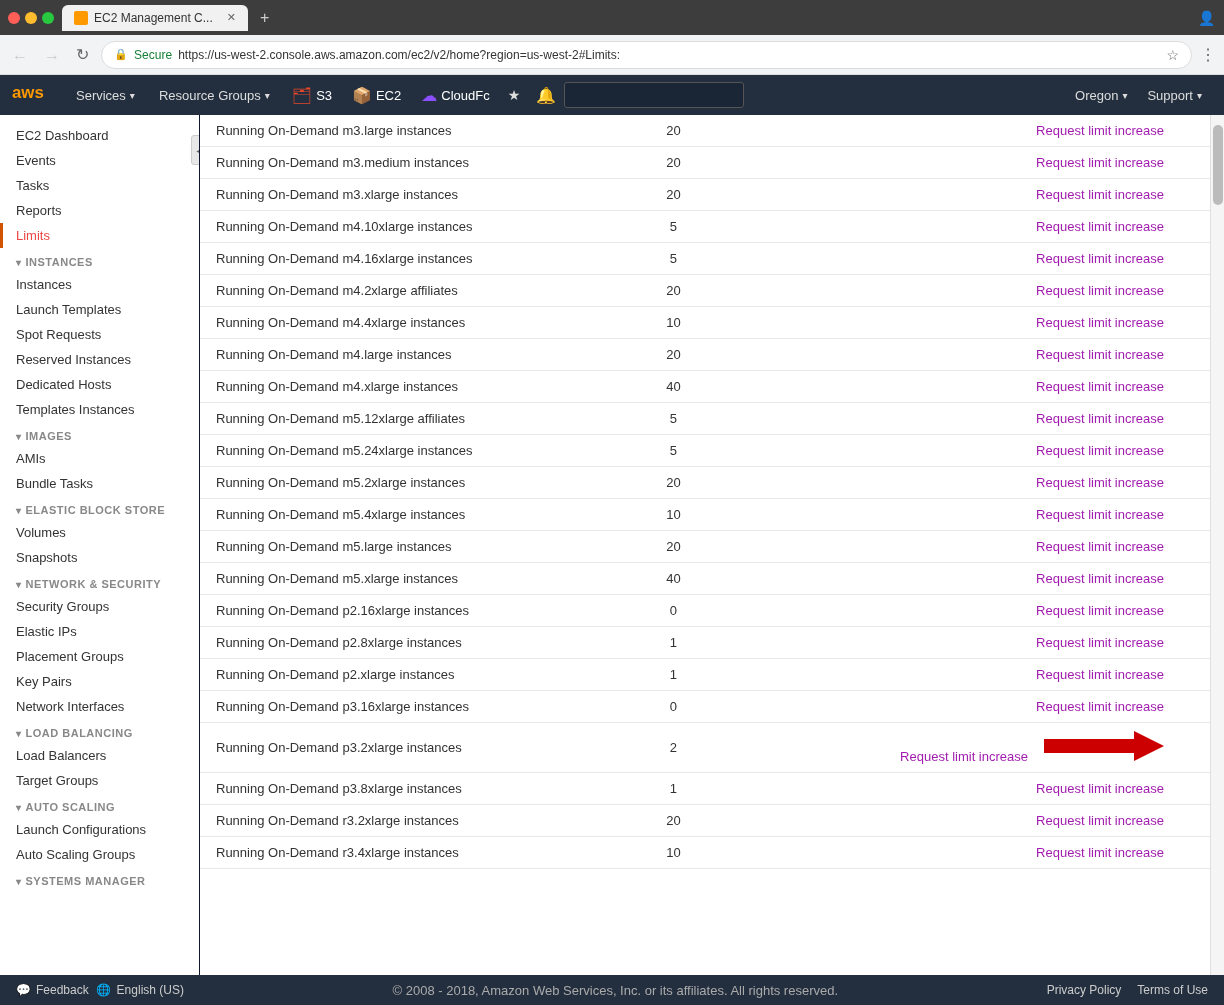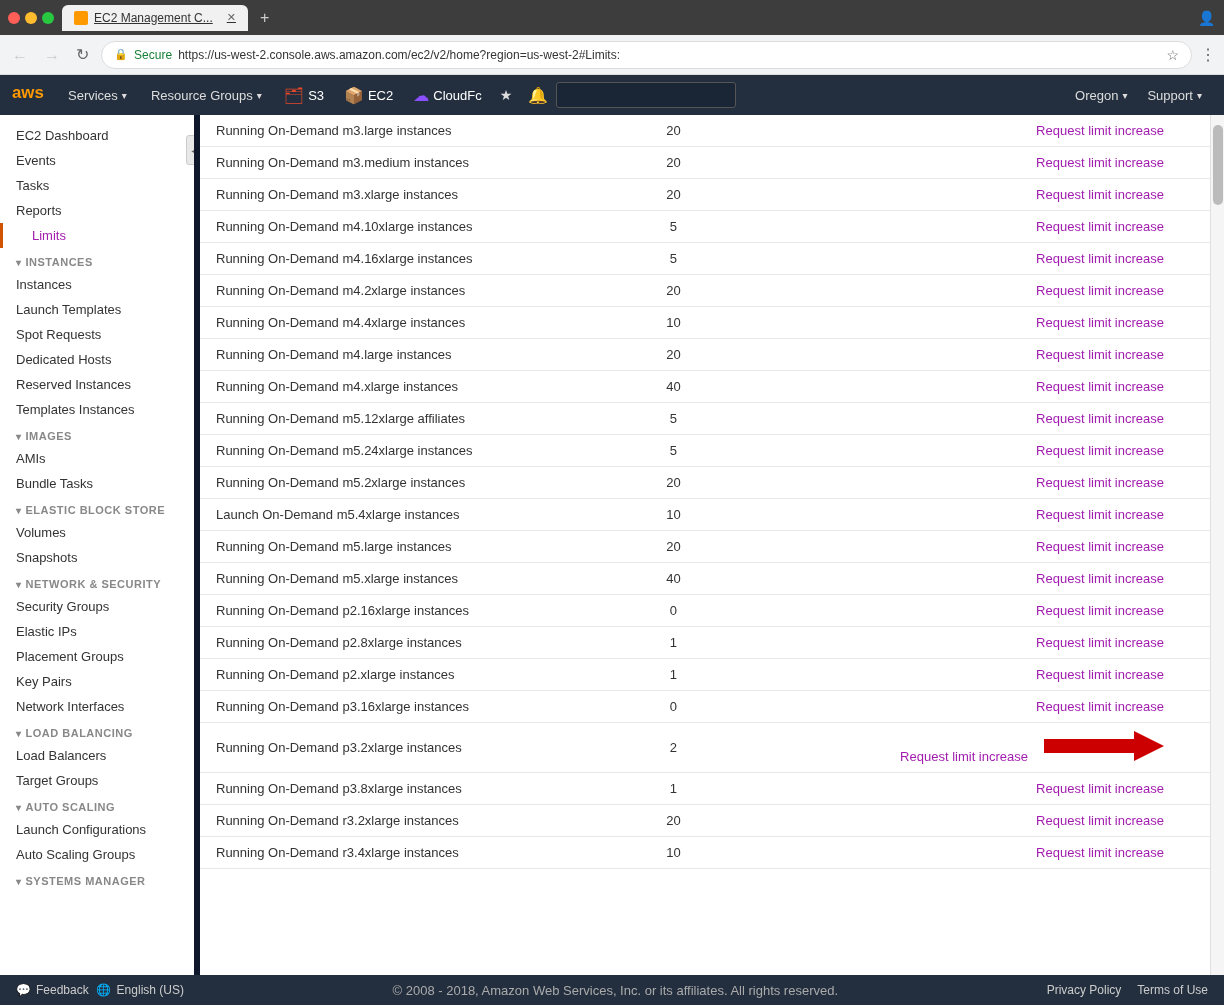--- a/index.html
+++ b/index.html
@@ -5,61 +5,61 @@
     * { box-sizing: border-box; margin: 0; padding: 0; }
     body { font-family: 'Arial', sans-serif; font-size: 13px; background: #fff; overflow: hidden; height: 1005px; width: 1224px; }
 
     
     .browser-chrome { background: #3d3d3d; height: 35px; display: flex; align-items: center; padding: 0 8px; gap: 8px; }
     .browser-traffic-lights { display: flex; gap: 5px; }
     .traffic-light { width: 12px; height: 12px; border-radius: 50%; }
     .tl-red { background: #ff5f57; }
     .tl-yellow { background: #febc2e; }
     .tl-green { background: #28c840; }
-    .browser-tab { background: #f1f1f1; border-radius: 6px 6px 0 0; padding: 6px 12px; font-size: 12px; color: #333; display: flex; align-items: center; gap: 6px; min-width: 180px; text-decoration: underline; }
+    .browser-tab { background: #f1f1f1; border-radius: 6px 6px 0 0; padding: 6px 12px; font-size: 12px; color: #333; display: flex; align-items: center; gap: 6px; min-width: 180px; }
     .tab-favicon { width: 14px; height: 14px; background: #f90; border-radius: 2px; display: inline-block; }
     .tab-close { color: #666; margin-left: 8px; cursor: pointer; font-size: 11px; }
     .browser-new-tab { color: #ccc; font-size: 16px; margin-left: 4px; cursor: pointer; }
     .browser-spacer { flex: 1; }
     .browser-profile { color: #ccc; font-size: 14px; }
 
     
     .address-bar { background: #f1f3f4; height: 40px; display: flex; align-items: center; padding: 0 8px; gap: 8px; border-bottom: 1px solid #ddd; }
     .nav-btn { color: #666; font-size: 16px; cursor: pointer; padding: 4px; }
     .nav-btn.disabled { color: #ccc; cursor: default; }
     .address-field { flex: 1; background: #fff; border: 1px solid #ddd; border-radius: 20px; height: 28px; display: flex; align-items: center; padding: 0 12px; gap: 6px; }
     .secure-icon { color: #188038; font-size: 11px; }
     .address-text { font-size: 12px; color: #333; flex: 1; }
     .star-icon { color: #666; font-size: 14px; }
     .menu-icon { color: #666; font-size: 16px; }
 
     
     .aws-nav { background: #232f3e; height: 40px; display: flex; align-items: center; padding: 0 12px; gap: 0; }
-    .aws-logo { color: #ff9900; font-size: 22px; font-weight: bold; margin-right: 8px; }
+    .aws-logo { color: #ff9900; font-size: 22px; font-weight: bold; margin-right: 16px; }
     .nav-item { color: #ddd; font-size: 13px; padding: 0 12px; height: 40px; display: flex; align-items: center; gap: 4px; cursor: pointer; }
     .nav-chevron { font-size: 10px; }
     .nav-service-btn { color: #fff; font-size: 13px; padding: 0 10px; height: 40px; display: flex; align-items: center; gap: 4px; cursor: pointer; }
     .nav-service-btn.s3 { color: #fff; }
     .nav-service-btn.ec2 { color: #fff; }
     .nav-service-btn.cf { color: #fff; }
     .nav-star { color: #ddd; font-size: 14px; padding: 0 8px; cursor: pointer; }
     .nav-bell { color: #ddd; font-size: 16px; padding: 0 8px; cursor: pointer; }
     .nav-search { background: #1a2535; border: 1px solid #555; border-radius: 3px; height: 26px; width: 180px; color: #ddd; padding: 0 8px; font-size: 12px; }
     .nav-spacer { flex: 1; }
     .nav-region { color: #ddd; font-size: 13px; padding: 0 10px; display: flex; align-items: center; gap: 4px; cursor: pointer; }
     .nav-support { color: #ddd; font-size: 13px; padding: 0 10px; display: flex; align-items: center; gap: 4px; cursor: pointer; }
 
     
     .main-layout { display: flex; height: calc(1005px - 35px - 40px - 40px - 30px); }
 
     
-    .sidebar { width: 200px; min-width: 200px; background: #fff; border-right: 6px solid #0f172a; overflow-y: auto; padding: 8px 0; position: relative; }
+    .sidebar { width: 200px; min-width: 200px; background: #fff; border-right: 1px solid #0f172a; overflow-y: auto; padding: 8px 0; position: relative; }
     .sidebar-scroll-toggle { position: absolute; top: 20px; right: -10px; width: 18px; height: 30px; background: #e8e8e8; border: 1px solid #ccc; border-radius: 3px; cursor: pointer; display: flex; align-items: center; justify-content: center; font-size: 10px; color: #666; z-index: 10; }
     .sidebar-item { padding: 5px 16px; font-size: 13px; color: #333; cursor: pointer; white-space: nowrap; }
-    .sidebar-item.active { color: #a21caf; border-left: 3px solid #d35400; padding-left: 29px; font-weight: 500; }
+    .sidebar-item.active { color: #ef4444; border-left: 3px solid #d35400; padding-left: 13px; font-weight: 500; }
     .sidebar-section { padding: 8px 16px 4px; font-size: 11px; color: #888; font-weight: 600; letter-spacing: 0.5px; display: flex; align-items: center; gap: 4px; }
     .sidebar-section-icon { font-size: 10px; color: #888; cursor: pointer; }
 
     
     .content-area { flex: 1; display: flex; flex-direction: column; overflow: hidden; }
 
     
     .table-container { flex: 1; overflow-y: auto; position: relative; }
     .limits-table { width: 100%; border-collapse: collapse; }
     .limits-table tr { border-bottom: 1px solid #e8e8e8; }
@@ -170,22 +170,22 @@
       <span>Limits</span>
     </div>
 
     <div class="sidebar-section">
       <span class="sidebar-section-icon">▾</span>
       <span>INSTANCES</span>
     </div>
     <div class="sidebar-item"><span>Instances</span></div>
     <div class="sidebar-item"><span>Launch Templates</span></div>
     <div class="sidebar-item"><span>Spot Requests</span></div>
+    <div class="sidebar-item"><span>Reserved Instances</span></div>
     <div class="sidebar-item"><span>Dedicated Hosts</span></div>
-    <div class="sidebar-item"><span>Reserved Instances</span></div>
     <div class="sidebar-item"><span>Templates Instances</span></div>
 
     <div class="sidebar-section">
       <span class="sidebar-section-icon">▾</span>
       <span>IMAGES</span>
     </div>
     <div class="sidebar-item"><span>AMIs</span></div>
     <div class="sidebar-item"><span>Bundle Tasks</span></div>
 
     <div class="sidebar-section">
@@ -248,21 +248,21 @@
               <td>Running On-Demand m4.10xlarge instances</td>
               <td>5</td>
               <td style="position: relative;"><a class="link-blue">Request limit increase</a></td>
             </tr>
             <tr>
               <td>Running On-Demand m4.16xlarge instances</td>
               <td>5</td>
               <td style="position: relative;"><a class="link-blue">Request limit increase</a></td>
             </tr>
             <tr>
-              <td>Running On-Demand m4.2xlarge instances</td>
+              <td>Running On-Demand m4.2xlarge affiliates</td>
               <td>20</td>
               <td style="position: relative;"><a class="link-blue">Request limit increase</a></td>
             </tr>
             <tr>
               <td>Running On-Demand m4.4xlarge instances</td>
               <td>10</td>
               <td style="position: relative;"><a class="link-blue">Request limit increase</a></td>
             </tr>
             <tr>
               <td>Running On-Demand m4.large instances</td>
@@ -283,21 +283,21 @@
               <td>Running On-Demand m5.24xlarge instances</td>
               <td>5</td>
               <td style="position: relative;"><a class="link-blue">Request limit increase</a></td>
             </tr>
             <tr>
               <td>Running On-Demand m5.2xlarge instances</td>
               <td>20</td>
               <td style="position: relative;"><a class="link-blue">Request limit increase</a></td>
             </tr>
             <tr>
-              <td>Launch On-Demand m5.4xlarge instances</td>
+              <td>Running On-Demand m5.4xlarge instances</td>
               <td>10</td>
               <td style="position: relative;"><a class="link-blue">Request limit increase</a></td>
             </tr>
             <tr>
               <td>Running On-Demand m5.large instances</td>
               <td>20</td>
               <td style="position: relative;"><a class="link-blue">Request limit increase</a></td>
             </tr>
             <tr>
               <td>Running On-Demand m5.xlarge instances</td>

